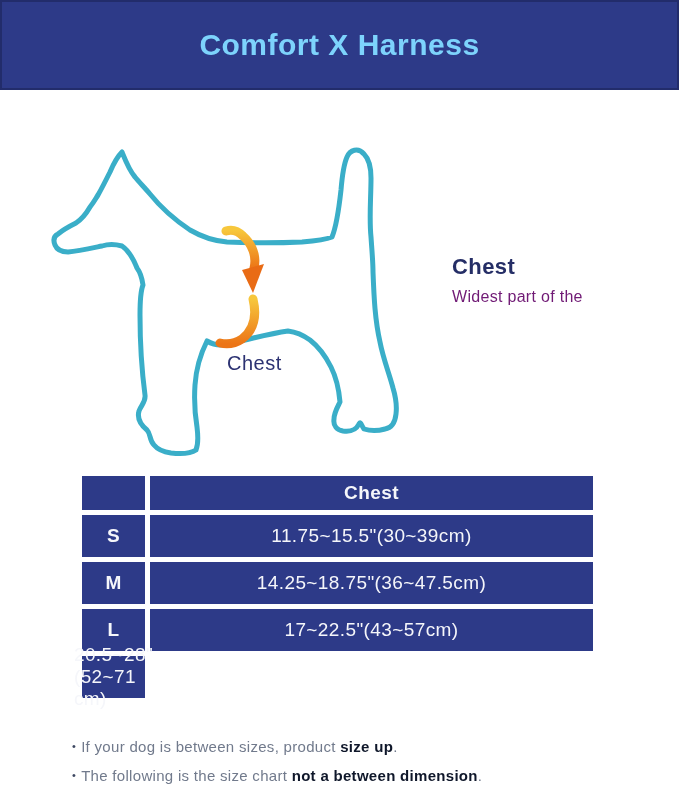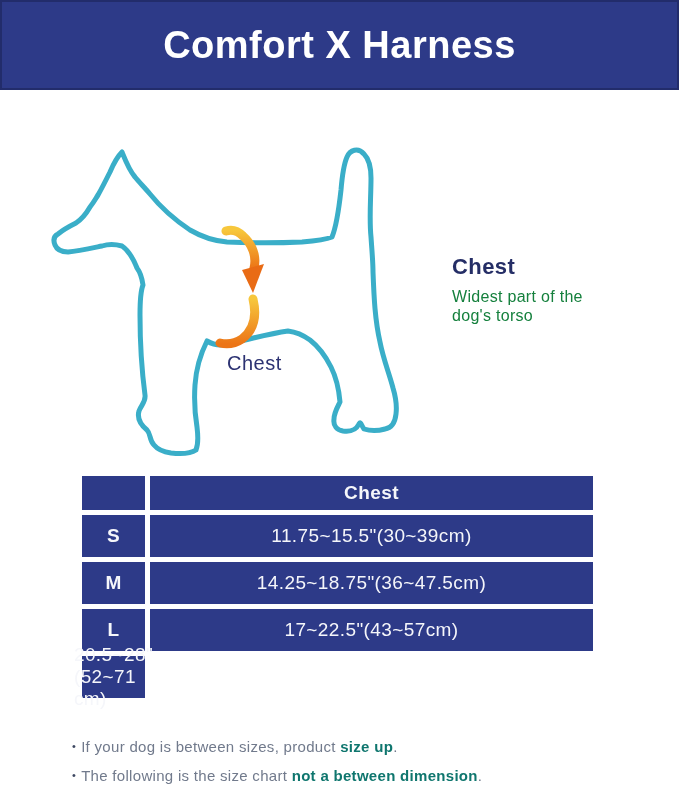--- a/index.html
+++ b/index.html
@@ -19,22 +19,22 @@
     position: absolute;
     left: 0; top: 0;
     width: 679px; height: 90px;
     background: #2d3a88;
     border: 2px solid #222c6b;
     display: flex;
     align-items: center;
     justify-content: center;
   }
   .header-bar h1 {
-    color: #ffffff;
-    font-size: 38px;
+    color: #7dd3fc;
+    font-size: 30px;
     font-weight: bold;
     letter-spacing: 0.5px;
   }
 
   
   .diagram-svg {
     position: absolute;
     left: 40px; top: 130px;
     width: 400px; height: 330px;
   }
@@ -52,21 +52,21 @@
   }
   .callout-title {
     color: #252e66;
     font-size: 22px;
     font-weight: 600;
     letter-spacing: 0.4px;
     margin-bottom: 7px;
   }
   .callout-desc span {
     display: block;
-    color: #15803d;
+    color: #701a75;
     font-size: 16px;
     line-height: 19px;
     letter-spacing: 0.3px;
   }
 
   
   .size-table {
     position: absolute;
     left: 82px; top: 476px;
     width: 511px;
@@ -102,21 +102,21 @@
     align-items: baseline;
   }
   .note-bullet {
     color: #3c4660;
     font-size: 11px;
     margin-right: 5px;
     position: relative;
     top: -2px;
   }
   .note-bold {
-    color: #0f766e;
+    color: #0f172a;
     font-weight: bold;
   }
 </style>
 </head>
 <body>
 
 <div class="page">
 
   <div class="header-bar">
     <h1>Comfort X Harness</h1>
@@ -185,21 +185,20 @@
       <path fill="none" stroke="url(#bandGrad)" stroke-width="9" stroke-linecap="round" d="M 213 169 C 217 186 214 200 202 209 C 196 213 188 215 180 213"></path>
     </g>
   </svg>
 
   <div class="band-label">Chest</div>
 
   <div class="callout">
     <div class="callout-title">Chest</div>
     <div class="callout-desc">
       <span>Widest part of the</span>
-      <span>dog's torso</span>
     </div>
   </div>
 
   <div class="size-table">
     <div class="cell head"></div>
     <div class="cell head">Chest</div>
 
     <div class="cell size">S</div>
     <div class="cell">11.75~15.5"(30~39cm)</div>
 

